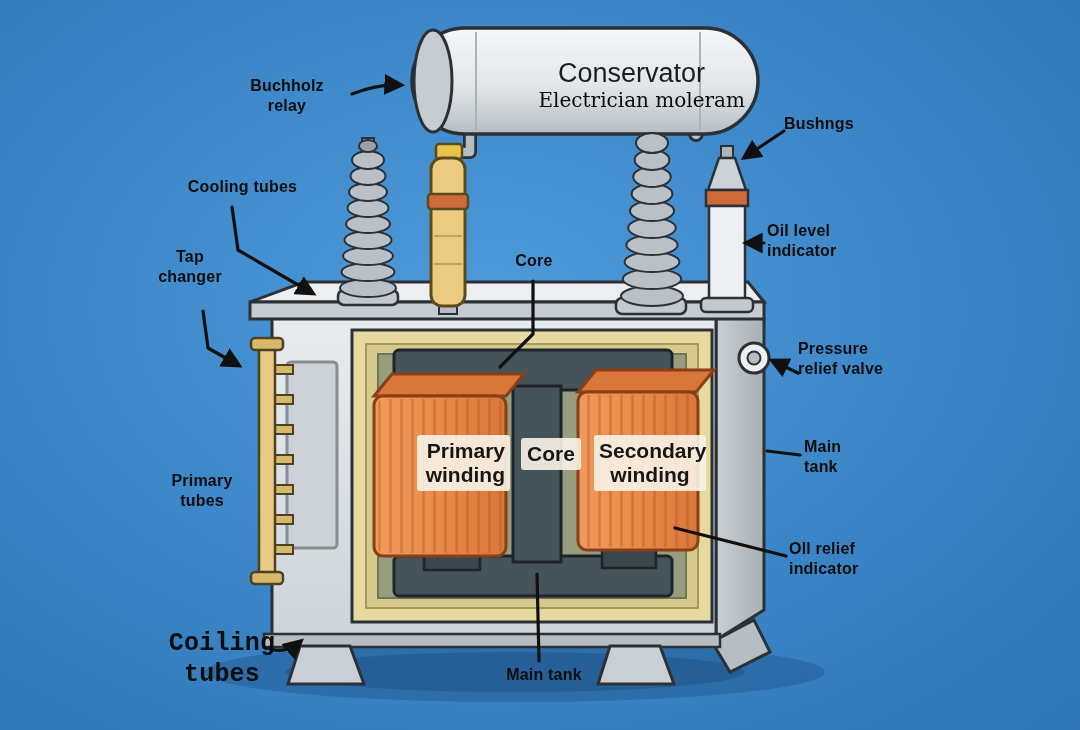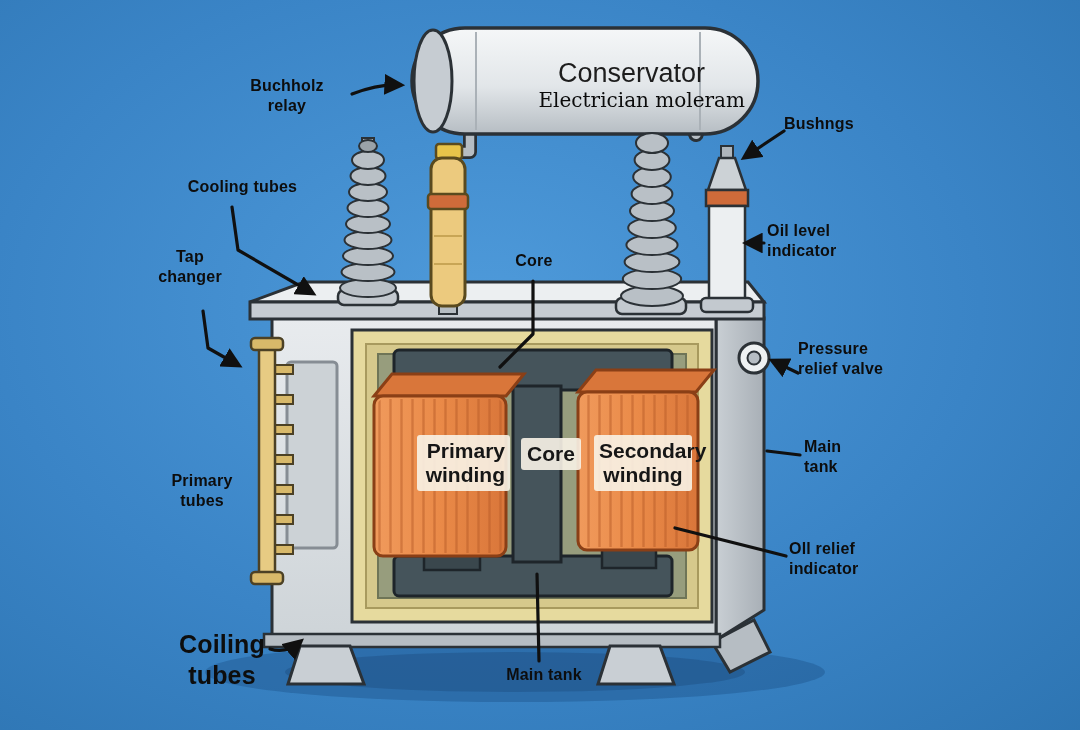--- a/index.html
+++ b/index.html
@@ -20,21 +20,21 @@
     padding:4px 5px; border-radius:3px; white-space:pre-line; box-sizing:border-box;
   }
   .cons-title {
     position:absolute; color:#1d1d1d; font-weight:500; font-size:27px;
     text-align:right; white-space:pre-line;
   }
   .cons-brand {
     position:absolute; color:#0b0b0b; font-weight:400; font-size:20px;
     font-family:"DejaVu Serif", serif; text-align:right; white-space:pre-line;
   }
-  .bold-label { font-weight:700; font-size:25px; }
+  .bold-label { font-weight:700; font-size:25px;font-family:Liberation Mono, monospace; }
 </style>
 </head>
 <body>
 
 <div id="canvas">
 
   <svg id="art" width="1080" height="730" viewBox="0 0 1080 730">
     <defs>
       <linearGradient id="gCons" x1="0" y1="0" x2="0" y2="1">
         <stop offset="0" stop-color="#f5f7f8"></stop>
@@ -222,16 +222,16 @@
 indicator</div>
   <div class="label center" style="left:147px; top:471px; width:110px;">Primary
 tubes</div>
   <div class="label center bold-label" style="left:164px; top:629px; width:116px;">Coiling
 tubes</div>
   <div class="label center" style="left:478px; top:665px; width:132px;">Main tank</div>
 
   <div class="chip" style="left:417px; top:435px; width:93px;text-align:right;">Primary
 winding</div>
   <div class="chip" style="left:521px; top:438px; width:60px;">Core</div>
-  <div class="chip" style="left:594px; top:435px; width:98px;">Secondary
+  <div class="chip" style="left:594px; top:435px; width:112px;">Secondary
 winding</div>
 
 </div>
 
 </body></html>

